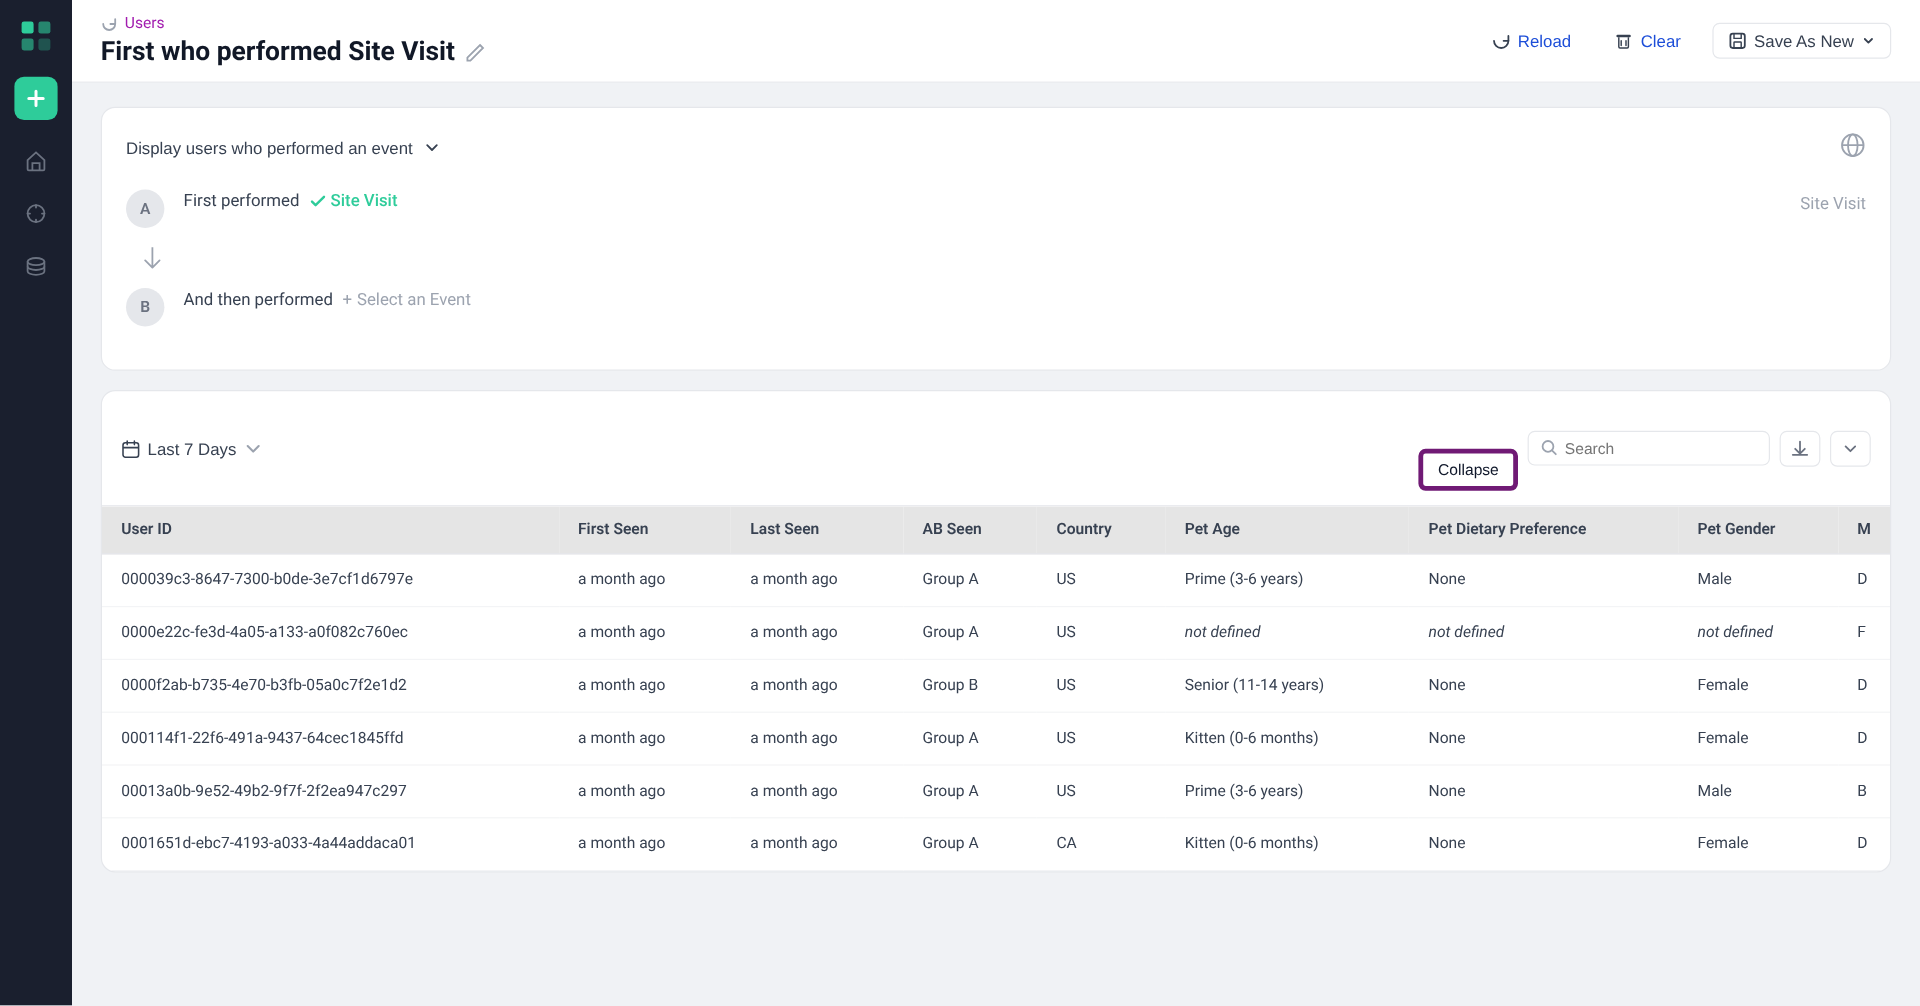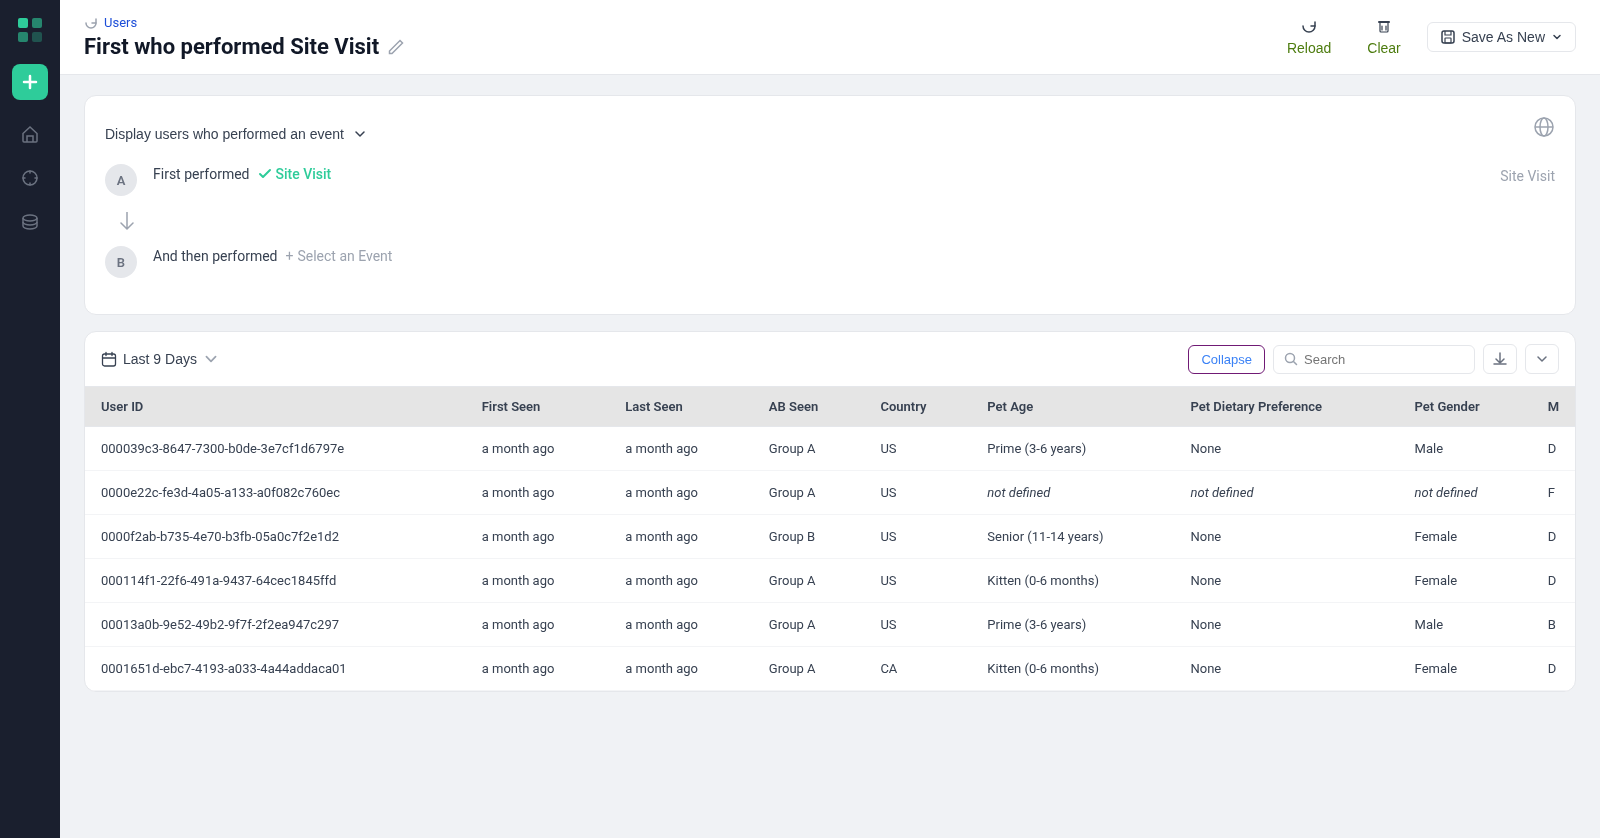--- a/index.html
+++ b/index.html
@@ -53,38 +53,37 @@
       background: white;
       padding: 12px 24px 12px 24px;
       border-bottom: 1px solid #e5e7eb;
       display: flex;
       align-items: center;
       justify-content: space-between;
     }
     .header-left {}
     .breadcrumb {
       display: flex; align-items: center; gap: 6px;
-      font-size: 13px; color: #1d4ed8;
+      font-size: 13px; color: #a21caf;
       margin-bottom: 4px;
     }
     .breadcrumb svg { width: 14px; height: 14px; }
     .page-title {
       font-size: 22px; font-weight: 700; color: #111827;
       display: flex; align-items: center; gap: 8px;
     }
     .page-title svg { width: 18px; height: 18px; color: #9ca3af; }
     .header-actions {
       display: flex; align-items: center; gap: 16px;
     }
     .header-btn {
-      display: flex; align-items: center; gap: 6px;
-      font-size: 14px; color: #4d7c0f; cursor: pointer;
+      display: flex; align-items: flex-start; gap: 6px;
+      font-size: 14px; color: #1d4ed8; cursor: pointer;
       background: none; border: none; padding: 6px 10px;
       border-radius: 6px;
-      flex-direction: column;
     }
     .header-btn svg { width: 16px; height: 16px; }
     .save-as-new {
       background: none; border: 1px solid #e5e7eb;
       border-radius: 6px; padding: 6px 12px;
       display: flex; align-items: center; gap: 6px;
       font-size: 14px; cursor: pointer; color: #374151;
     }
 
     
@@ -98,21 +97,21 @@
     
     .filter-card {
       background: white;
       border-radius: 12px;
       padding: 20px;
       margin-bottom: 16px;
       border: 1px solid #e5e7eb;
     }
 
     .filter-header {
-      display: flex; align-items: flex-end; justify-content: space-between;
+      display: flex; align-items: center; justify-content: space-between;
       margin-bottom: 20px;
     }
     .filter-dropdown-btn {
       display: flex; align-items: center; gap: 8px;
       font-size: 14px; color: #374151; cursor: pointer;
       background: none; border: none; padding: 0;
     }
     .filter-dropdown-btn svg { width: 16px; height: 16px; }
     .globe-icon { color: #9ca3af; cursor: pointer; }
     .globe-icon svg { width: 22px; height: 22px; }
@@ -196,22 +195,22 @@
       width: 160px; background: transparent;
     }
     .search-box svg { width: 14px; height: 14px; color: #9ca3af; }
     .icon-btn {
       background: none; border: 1px solid #e5e7eb; border-radius: 6px;
       padding: 6px 8px; cursor: pointer; display: flex; align-items: center;
       color: #6b7280;
     }
     .icon-btn svg { width: 16px; height: 16px; }
     .collapse-btn {
-      background: none; border: 1px solid #701a75; border-radius: 6px;
-      padding: 6px 12px; cursor: pointer; font-size: 13px; color: #3b82f6;
+      background: none; border: 4px solid #701a75; border-radius: 6px;
+      padding: 6px 12px; cursor: pointer; font-size: 13px; color: #0f172a; margin-top: 36px;
     }
 
     
     .data-table {
       width: 100%; border-collapse: collapse; font-size: 13px;
     }
     .data-table th {
       text-align: left; padding: 12px 16px;
       color: #374151; font-weight: 600; font-size: 13px;
       border-bottom: 1px solid #e5e7eb;
@@ -365,21 +364,21 @@
 
     <div class="table-section">
       <div class="table-toolbar">
         <div class="table-toolbar-left">
           <button class="date-filter-btn">
             <svg width="16" height="16" viewBox="0 0 16 16" fill="none">
               <rect x="1.5" y="3" width="13" height="12" rx="2" stroke="#374151" stroke-width="1.3" fill="none"></rect>
               <path d="M1.5 7h13" stroke="#374151" stroke-width="1.3"></path>
               <path d="M5 1.5v3M11 1.5v3" stroke="#374151" stroke-width="1.3" stroke-linecap="round"></path>
             </svg>
-            <span>Last 9 Days</span>
+            <span>Last 7 Days</span>
             <svg width="14" height="14" viewBox="0 0 14 14" fill="none" class="date-chevron">
               <path d="M3 5l4 4 4-4" stroke="#9ca3af" stroke-width="1.5" stroke-linecap="round" stroke-linejoin="round"></path>
             </svg>
           </button>
         </div>
         <div class="table-toolbar-right">
           <button class="collapse-btn">
             <span>Collapse</span>
           </button>
           <div class="search-box">

